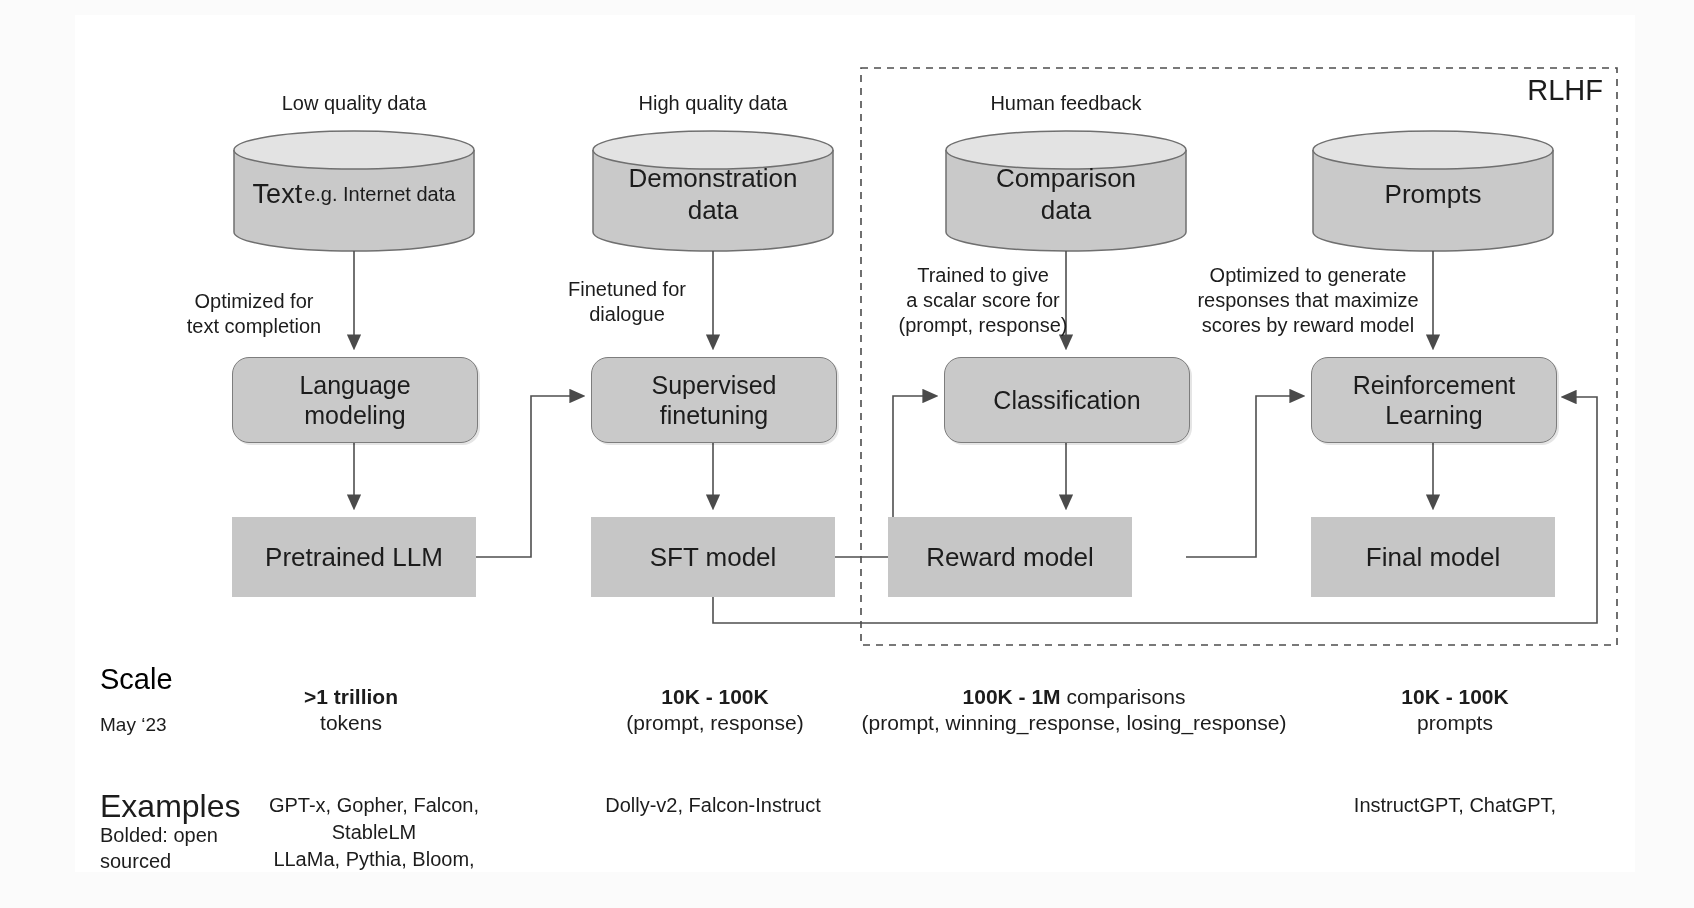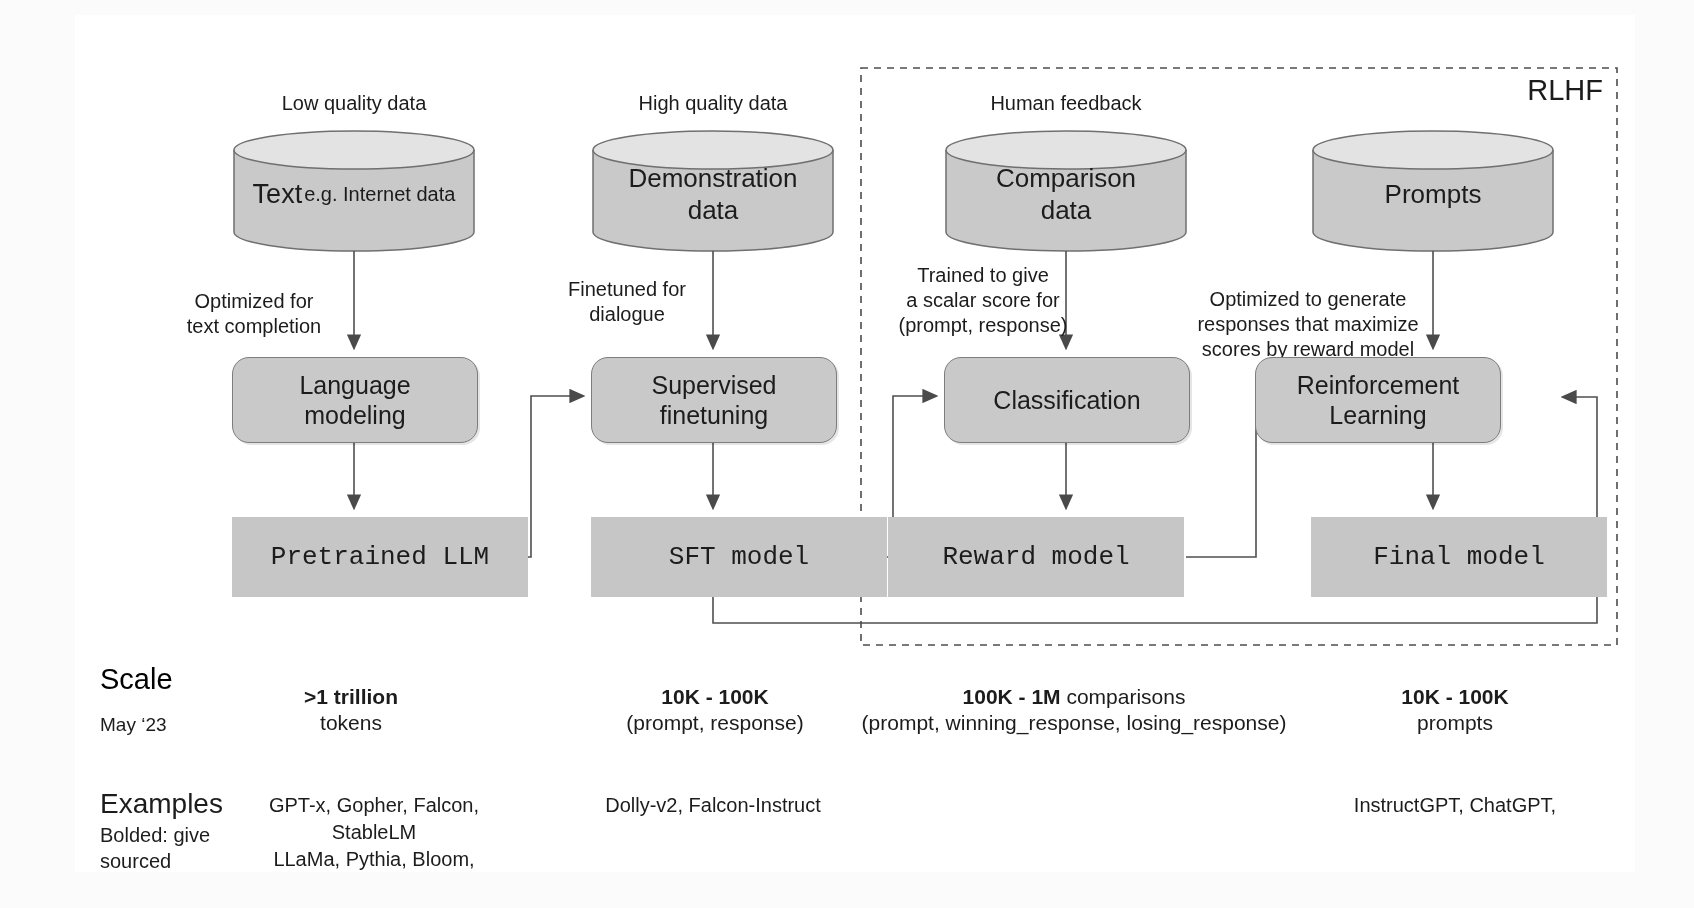--- a/index.html
+++ b/index.html
@@ -25,35 +25,35 @@
   .note{font-size:20px;line-height:25px;text-align:center;white-space:pre-line;}
 
   .process-box{
     width:244px;height:84px;top:357px;
     background:#c9c9c9;border:1.5px solid #7d7d7d;border-radius:17px;
     box-shadow:2px 2px 0 rgba(0,0,0,0.10);
     display:flex;align-items:center;justify-content:center;
     font-size:25px;line-height:30px;text-align:center;white-space:pre-line;
   }
   .output-box{
-    width:296px;height:80px;top:517px;
+    width:244px;height:80px;top:517px;
     background:#c6c6c6;
     display:flex;align-items:center;justify-content:center;
-    font-size:26px;text-align:center;font-family:Liberation Mono, monospace;
+    font-size:26px;text-align:center;
   }
   .rlhf-label{left:1437px;top:74px;width:166px;text-align:right;font-size:29px;}
 
   .scale-title{left:100px;top:663px;font-size:29px;color:#000000;}
   .scale-date{left:100px;top:714px;font-size:19px;}
   .scale-block{top:684px;font-size:21px;line-height:26px;text-align:center;}
   .scale-line1{font-weight:bold;}
   .scale-line1 span{font-weight:normal;}
   .scale-line1 span.b{font-weight:bold;}
 
-  .ex-title{left:100px;top:788px;font-size:28px;}
+  .ex-title{left:100px;top:788px;font-size:32px;}
   .ex-note1{left:100px;top:824px;font-size:20px;}
   .ex-note2{left:100px;top:850px;font-size:20px;}
   .ex-block{top:792px;font-size:20px;line-height:27px;text-align:center;}
 </style>
 </head>
 <body>
 
 <div class="panel"></div>
 
 <svg class="canvas" width="1694" height="908" viewBox="0 0 1694 908">
@@ -135,24 +135,24 @@
 </div>
 <div class="abs note" style="left:849px;top:263px;width:268px;">Trained to give
 a scalar score for
 (prompt, response)</div>
 <div class="abs process-box" style="left:944px;">Classification</div>
 <div class="abs output-box" style="left:888px;">Reward model</div>
 
 <div class="abs cyl-text" style="left:1293px;top:148px;width:280px;">
   <div class="cyl-title">Prompts</div>
 </div>
-<div class="abs note" style="left:1166px;top:263px;width:284px;margin-top:24px;">Optimized to generate
+<div class="abs note" style="left:1166px;top:263px;width:284px;">Optimized to generate
 responses that maximize
 scores by reward model</div>
-<div class="abs process-box" style="left:1255px;text-align:center;">Reinforcement
+<div class="abs process-box" style="left:1311px;text-align:center;">Reinforcement
 Learning</div>
 <div class="abs output-box" style="left:1311px;">Final model</div>
 
 <div class="abs scale-title">Scale</div>
 <div class="abs scale-date">May ‘23</div>
 
 <div class="abs scale-block" style="left:151px;width:400px;">
   <div class="scale-line1"><span class="b">&gt;1 trillion</span></div>
   <div>tokens</div>
 </div>
@@ -163,21 +163,21 @@
 <div class="abs scale-block" style="left:814px;width:520px;">
   <div class="scale-line1"><span class="b">100K - 1M</span><span> comparisons</span></div>
   <div>(prompt, winning_response, losing_response)</div>
 </div>
 <div class="abs scale-block" style="left:1255px;width:400px;">
   <div class="scale-line1"><span class="b">10K - 100K</span></div>
   <div>prompts</div>
 </div>
 
 <div class="abs ex-title">Examples</div>
-<div class="abs ex-note1"><span class="b">Bolded</span><span>: give</span></div>
+<div class="abs ex-note1"><span class="b">Bolded</span><span>: open</span></div>
 <div class="abs ex-note2">sourced</div>
 
 <div class="abs ex-block" style="left:174px;width:400px;">
   <div><span>GPT-x, Gopher, </span><span class="b">Falcon</span><span>,</span></div>
   <div><span class="b">StableLM</span></div>
   <div><span>LLaMa, </span><span class="b">Pythia</span><span>, </span><span class="b">Bloom</span><span>,</span></div>
 </div>
 <div class="abs ex-block" style="left:513px;width:400px;">
   <div><span class="b">Dolly-v2, Falcon-Instruct</span></div>
 </div>

